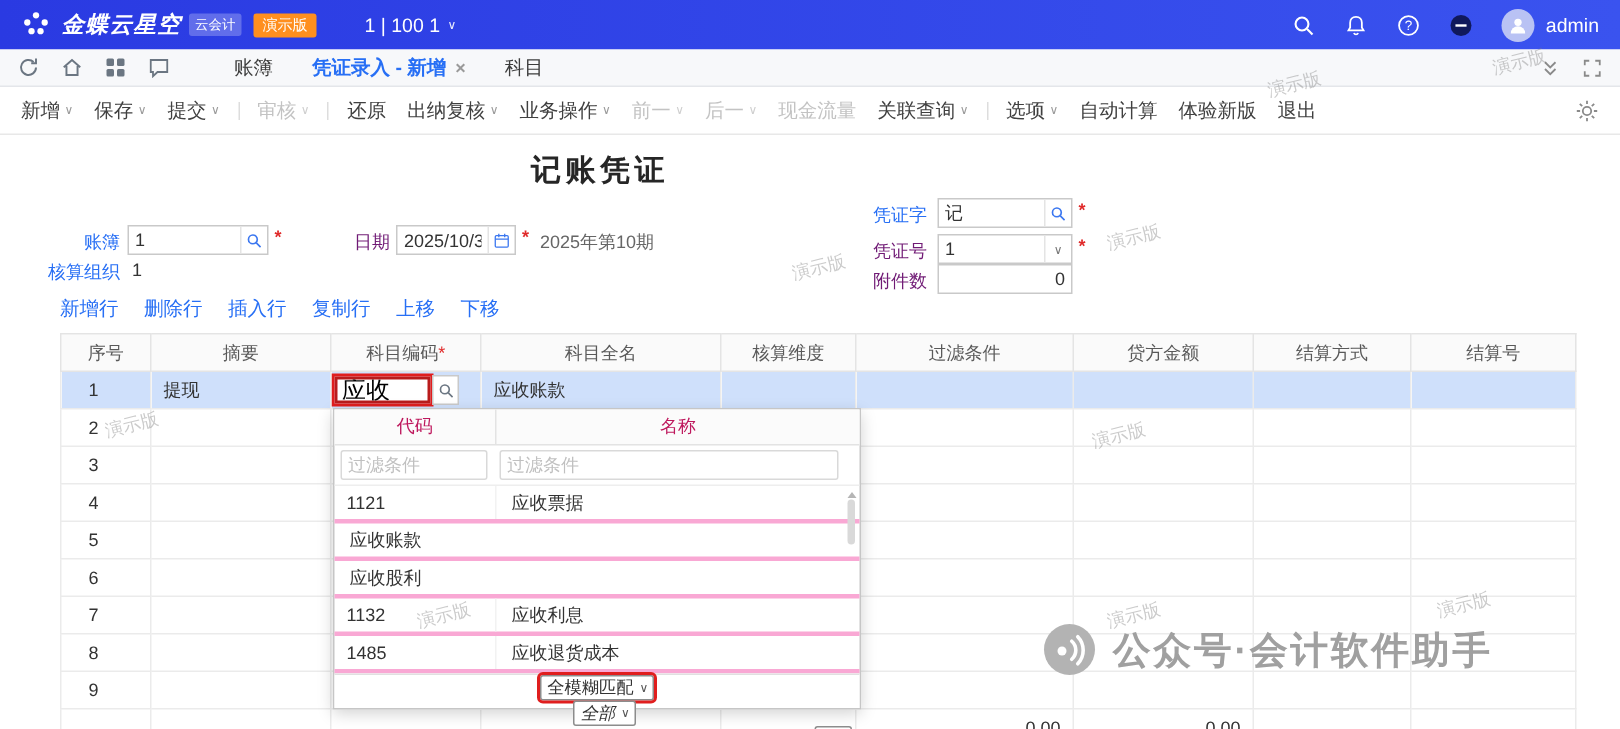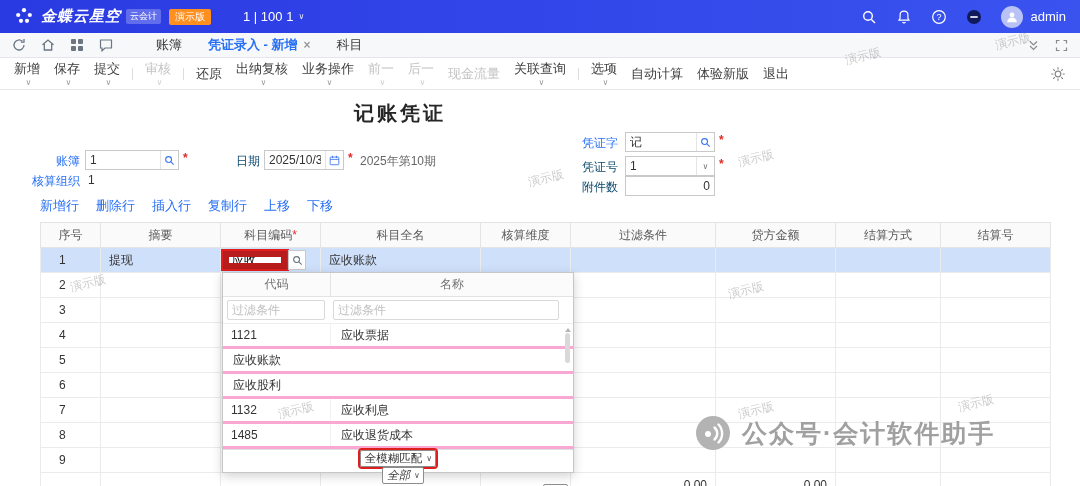--- a/index.html
+++ b/index.html
@@ -32,32 +32,32 @@
   .tab { font-size:13px; padding:0 13px; color:#3c3c3c; display:flex; gap:6px; align-items:center; height:100%; }
   .tab.active { color:#276ff5; font-weight:bold; }
   .tab-close { color:#9a9a9a; font-size:12px; }
   .tab-right { margin-left:auto; display:flex; gap:15px; align-items:center; }
   .tab-right svg { width:13px; height:13px; }
 
   
   .toolbar { position:absolute; top:58px; left:0; width:1080px; height:32px; background:#fff;
              border-bottom:1px solid #e8e8e8; display:flex; align-items:center; padding:0 14px;
              font-size:13px; z-index:20; }
-  .tb-item { display:flex; align-items:center; margin-right:14px; color:#404040; white-space:nowrap;flex-direction:column; }
+  .tb-item { display:flex; align-items:center; margin-right:14px; color:#404040; white-space:nowrap; }
   .tb-item.disabled { color:#c3c3c3; }
   .tb-caret { font-size:8px; color:#9a9a9a; margin-left:3px; }
   .tb-item.disabled .tb-caret { color:#cfcfcf; }
   .tb-sep { width:1px; height:12px; background:#ddd; margin:0 12px 0 -2px; }
   .tb-gear { margin-left:auto; }
   .tb-gear svg { width:16px; height:16px; }
 
   
   .vtitle { position:absolute; top:100px; left:0; width:800px; text-align:center;
             font-size:20px; font-weight:bold; color:#262626; letter-spacing:3px; }
-  .flabel { position:absolute; font-size:12px; color:#0c4a6e; text-align:right; white-space:nowrap; }
+  .flabel { position:absolute; font-size:12px; color:#701a75; text-align:right; white-space:nowrap; }
   .flabel.link { color:#276ff5; }
   .star { position:absolute; color:#e02a2a; font-size:12px; font-weight:bold; }
   .fval { position:absolute; font-size:12px; color:#333; }
   .fld { position:absolute; height:20px; border:1px solid #c9c9c9; background:#fff;
          display:flex; align-items:center; font-size:12px; }
   .fld input { border:none; outline:none; flex:1; min-width:0; font-size:12px; padding:0 4px;
                font-family:inherit; color:#333; background:transparent; }
   .fld input.ra { text-align:right; }
   .icon-btn { width:18px; height:100%; display:flex; align-items:center; justify-content:center;
               border-left:1px solid #e4e4e4; }
@@ -70,33 +70,33 @@
   
   table.grid { position:absolute; left:40px; top:222px; width:1010px; border-collapse:collapse;
                table-layout:fixed; font-size:12px; color:#333; background:#fff; }
   .grid th { height:25px; font-weight:normal; color:#595959; border:1px solid #e4e4e4;
              background:#fafafa; text-align:center; }
   .grid td { height:25px; border:1px solid #ebebeb; padding:0 8px; overflow:hidden; white-space:nowrap; }
   .grid td.c-seq { padding-left:18px; }
   .grid tr.selected td { background:#cfe0fb; }
   .grid td.c-code-cell { padding:0 2px; }
   .grid td.num { text-align:right; }
-  .cell-input { width:64px; height:18px; border:6px solid #b91c1c; font-size:12px; padding:0 3px;
+  .cell-input { width:64px; height:18px; border:2px solid #b91c1c; font-size:16px; padding:0 3px;
                 font-family:inherit; outline:none; }
   .cell-mag { display:inline-flex; width:18px; height:20px; border:1px solid #c9c9c9; background:#fff;
               align-items:center; justify-content:center; vertical-align:middle; margin-left:1px; }
   .cell-mag svg { width:11px; height:11px; }
   .ann { outline:2px solid #e01e1e; outline-offset:0px; }
   .ann-wrap { display:inline-block; line-height:0; vertical-align:middle; }
 
   
   .lookup { position:absolute; left:222px; top:272px; width:352px; height:201px; background:#fff;
             border:1px solid #c6c6c6; box-shadow:0 3px 10px rgba(0,0,0,.18); z-index:10; }
   .lk-head { height:24px; display:flex; border-bottom:1px solid #e3e3e3; background:#fbfbfb;
-             font-size:12px; color:#737373; }
+             font-size:12px; color:#be185d; }
   .lk-head .c1 { width:108px; display:flex; align-items:center; justify-content:center;
                  border-right:1px solid #e3e3e3; }
   .lk-head .c2 { flex:1; display:flex; align-items:center; justify-content:center; }
   .lk-filter { height:27px; display:flex; align-items:center; gap:8px; padding:0 4px;
                border-bottom:1px solid #eee; }
   .lk-filter input { height:20px; border:1px solid #d9d9d9; border-radius:2px; font-size:12px;
                      padding:0 4px; font-family:inherit; outline:none; }
   .lk-filter input::placeholder { color:#c0c0c0; }
   .lk-filter input.f1 { width:98px; } .lk-filter input.f2 { width:226px; }
   .lk-row { height:25px; display:flex; border-bottom:3px solid #f9a8d4; font-size:12px; align-items:stretch; }

